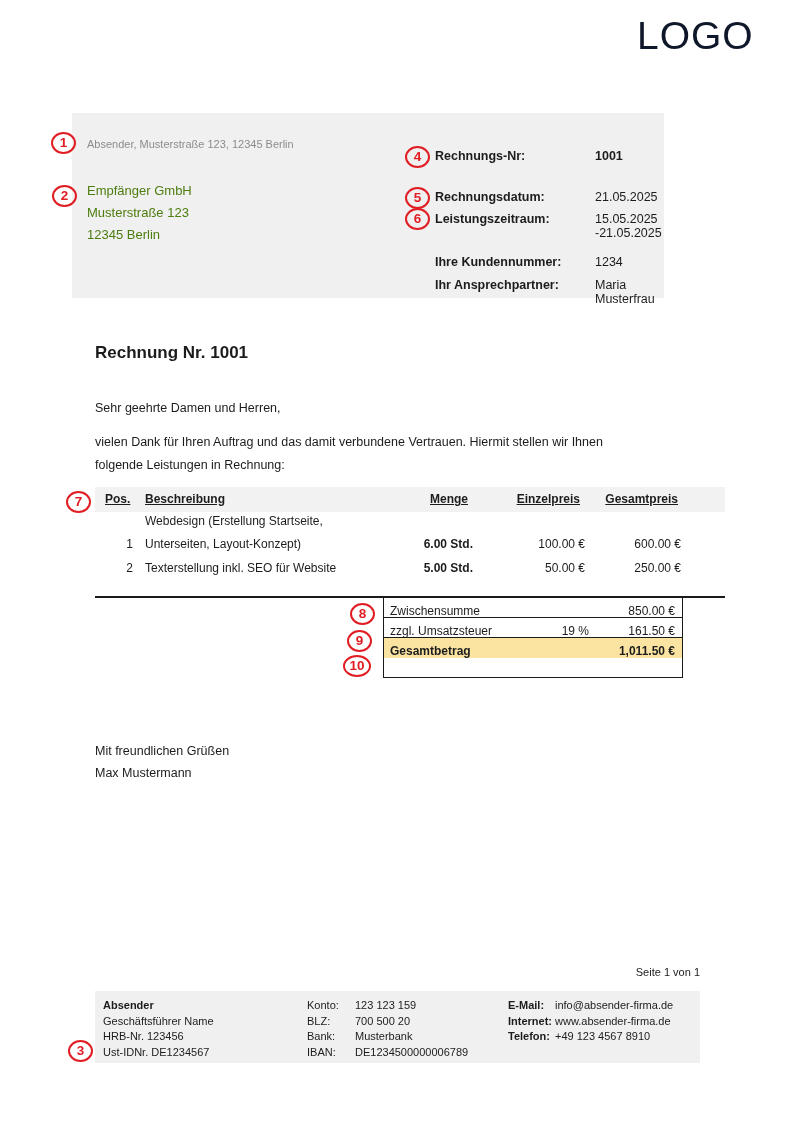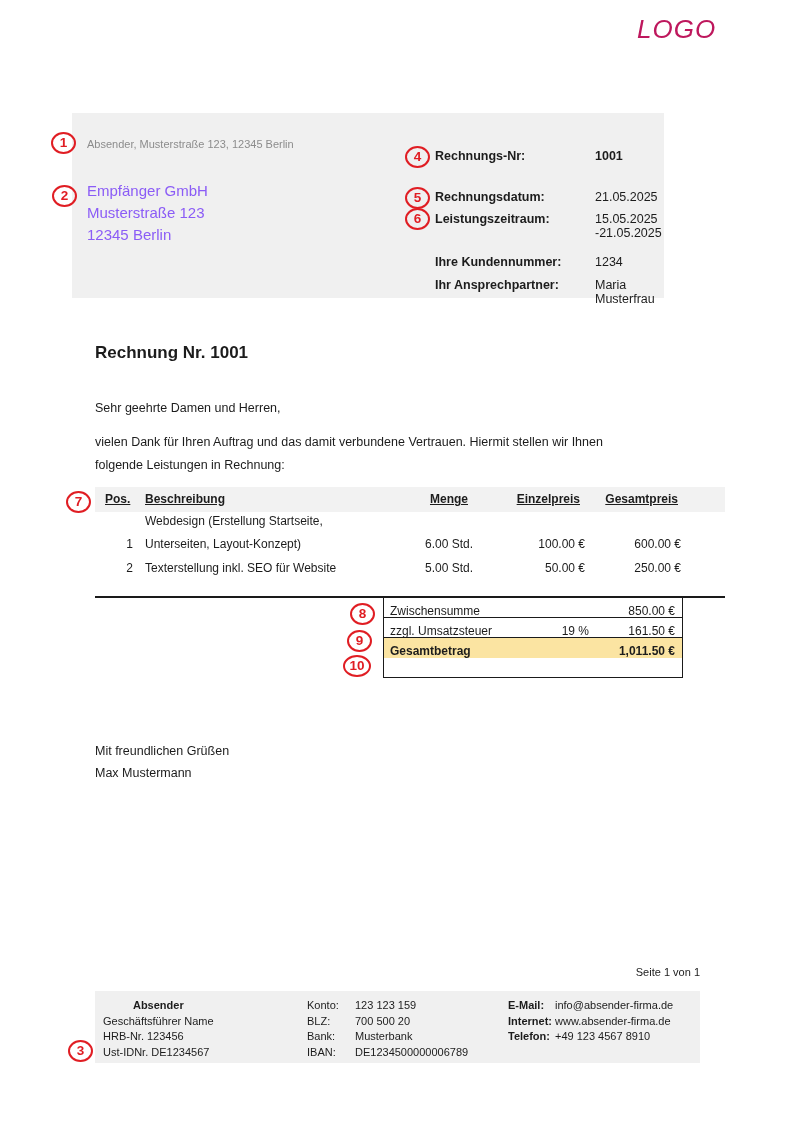--- a/index.html
+++ b/index.html
@@ -11,42 +11,41 @@
     background: #ffffff;
     font-family: "Liberation Sans", sans-serif;
     color: #1c1c1c;
     overflow: hidden;
   }
   .abs { position: absolute; }
 
   
   .logo {
     left: 637px; top: 14px;
-    font-size: 26px;
-    color: #be185d;
+    font-size: 39px;
+    color: #0f172a;
     letter-spacing: 1px;
-    font-style: italic;
   }
 
   
   .info-box {
     left: 72px; top: 113px;
     width: 592px; height: 185px;
     background: #f0f0f0;
   }
   .sender-line {
     left: 15px; top: 25px;
     font-size: 11px;
     color: #8c8c8c;
   }
   .recipient {
     left: 15px; top: 67px;
-    font-size: 15px;
+    font-size: 13px;
     line-height: 22px;
-    color: #8b5cf6;
+    color: #4d7c0f;
   }
   .meta-label {
     left: 363px;
     font-size: 12.5px;
     font-weight: bold;
   }
   .meta-value {
     left: 523px;
     font-size: 12.5px;
   }
@@ -75,21 +74,21 @@
     font-weight: bold;
   }
   .table-header span {
     position: absolute;
     top: 5px;
     text-decoration: underline;
   }
   .cell { font-size: 12px; }
   .pos-col { left: 95px; width: 38px; text-align: right; }
   .desc-col { left: 145px; }
-  .qty-col  { left: 95px; width: 378px; text-align: right; }
+  .qty-col  { left: 95px; width: 378px; text-align: right; font-weight: bold; }
   .unit-col { left: 95px; width: 490px; text-align: right; }
   .tot-col  { left: 95px; width: 586px; text-align: right; }
 
   
   .divider {
     left: 95px; top: 596px;
     width: 630px; height: 2px;
     background: #1a1a1a;
   }
   .summary-box {
@@ -132,21 +131,21 @@
     width: 605px; height: 72px;
     background: #f0f0f0;
     font-size: 11px;
   }
   .footer-col { position: absolute; top: 7px; line-height: 15.5px; }
   .footer-col.c1 { left: 8px; }
   .footer-col.c2 { left: 212px; }
   .footer-col.c3 { left: 413px; }
   .f-label { display: inline-block; width: 48px; }
   .f-label.bold { font-weight: bold; width: 47px; }
-  .company-name { font-weight: bold; text-align: center; }
+  .company-name { font-weight: bold; }
 
   
   .circ {
     position: absolute;
     width: 25px; height: 22px;
     border: 2px solid #e01d23;
     border-radius: 50%;
     color: #e01d23;
     font-size: 13.5px;
     font-weight: bold;

